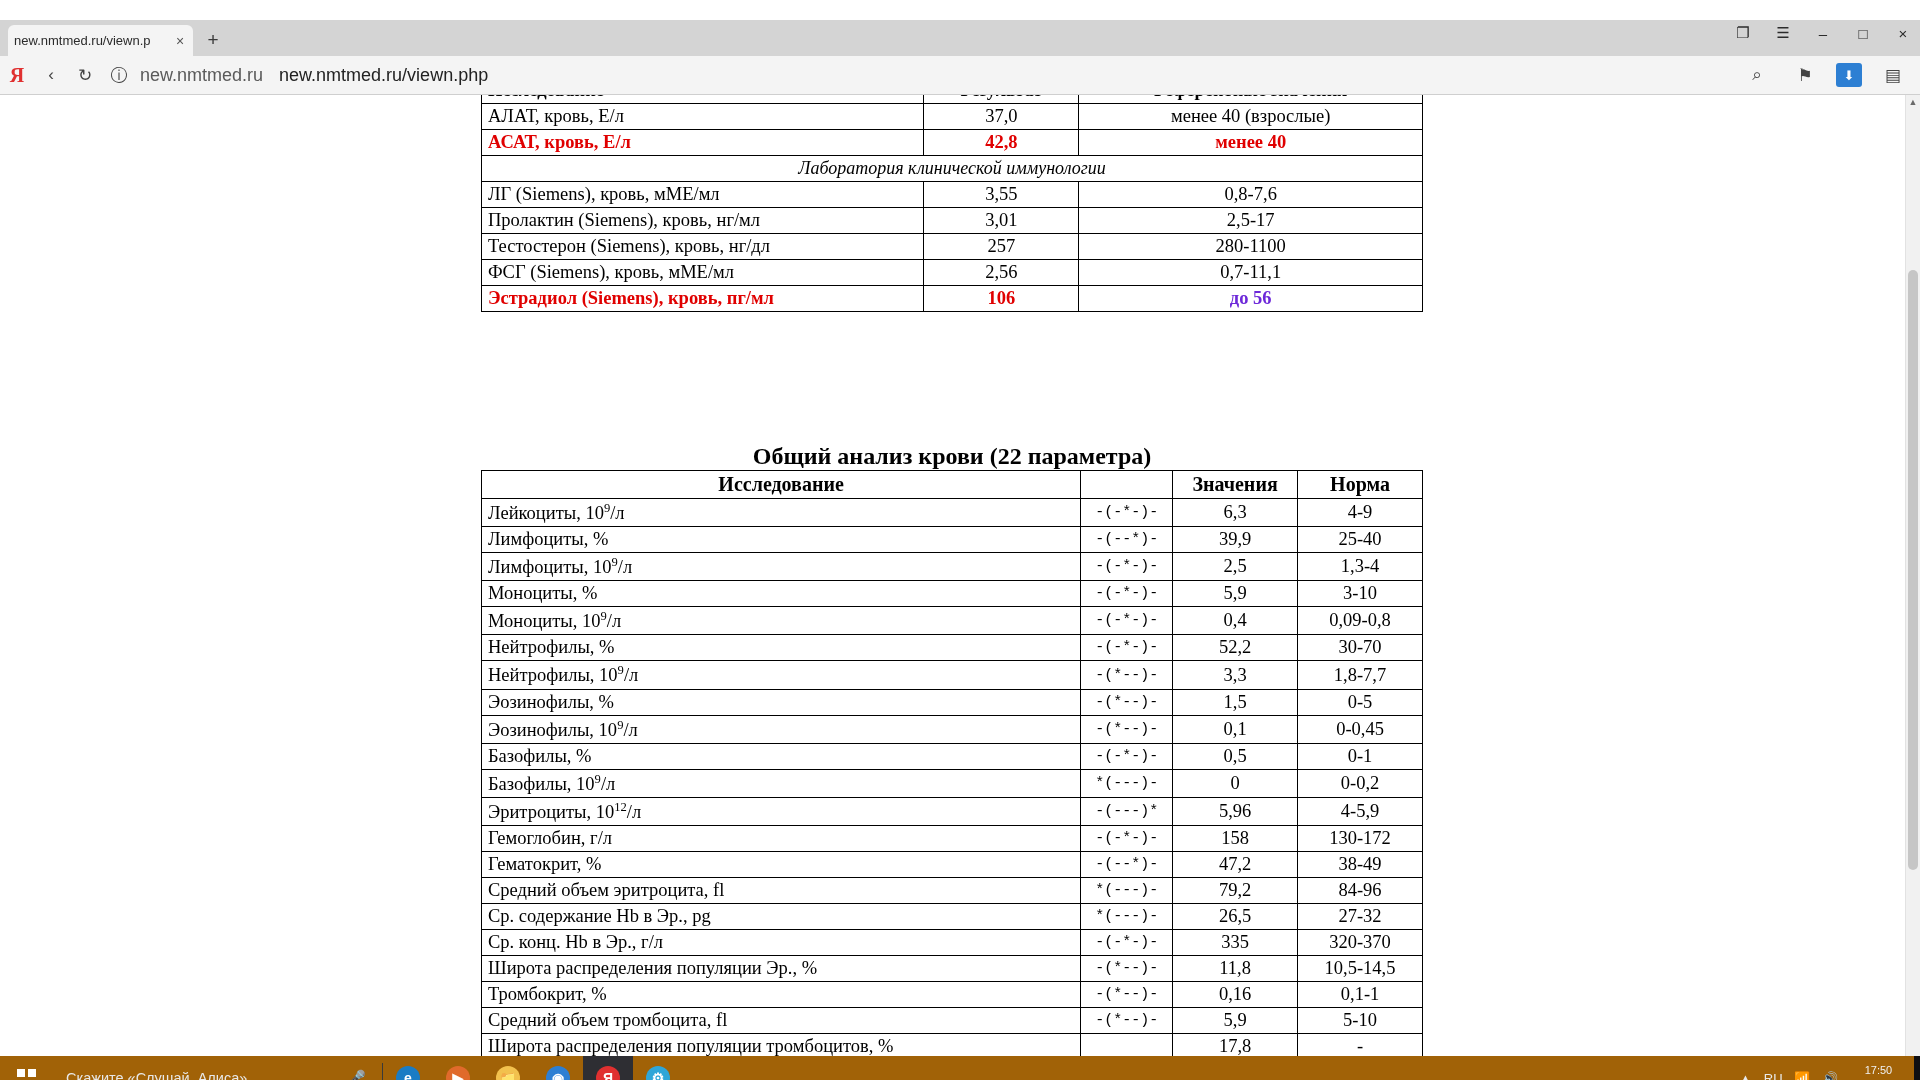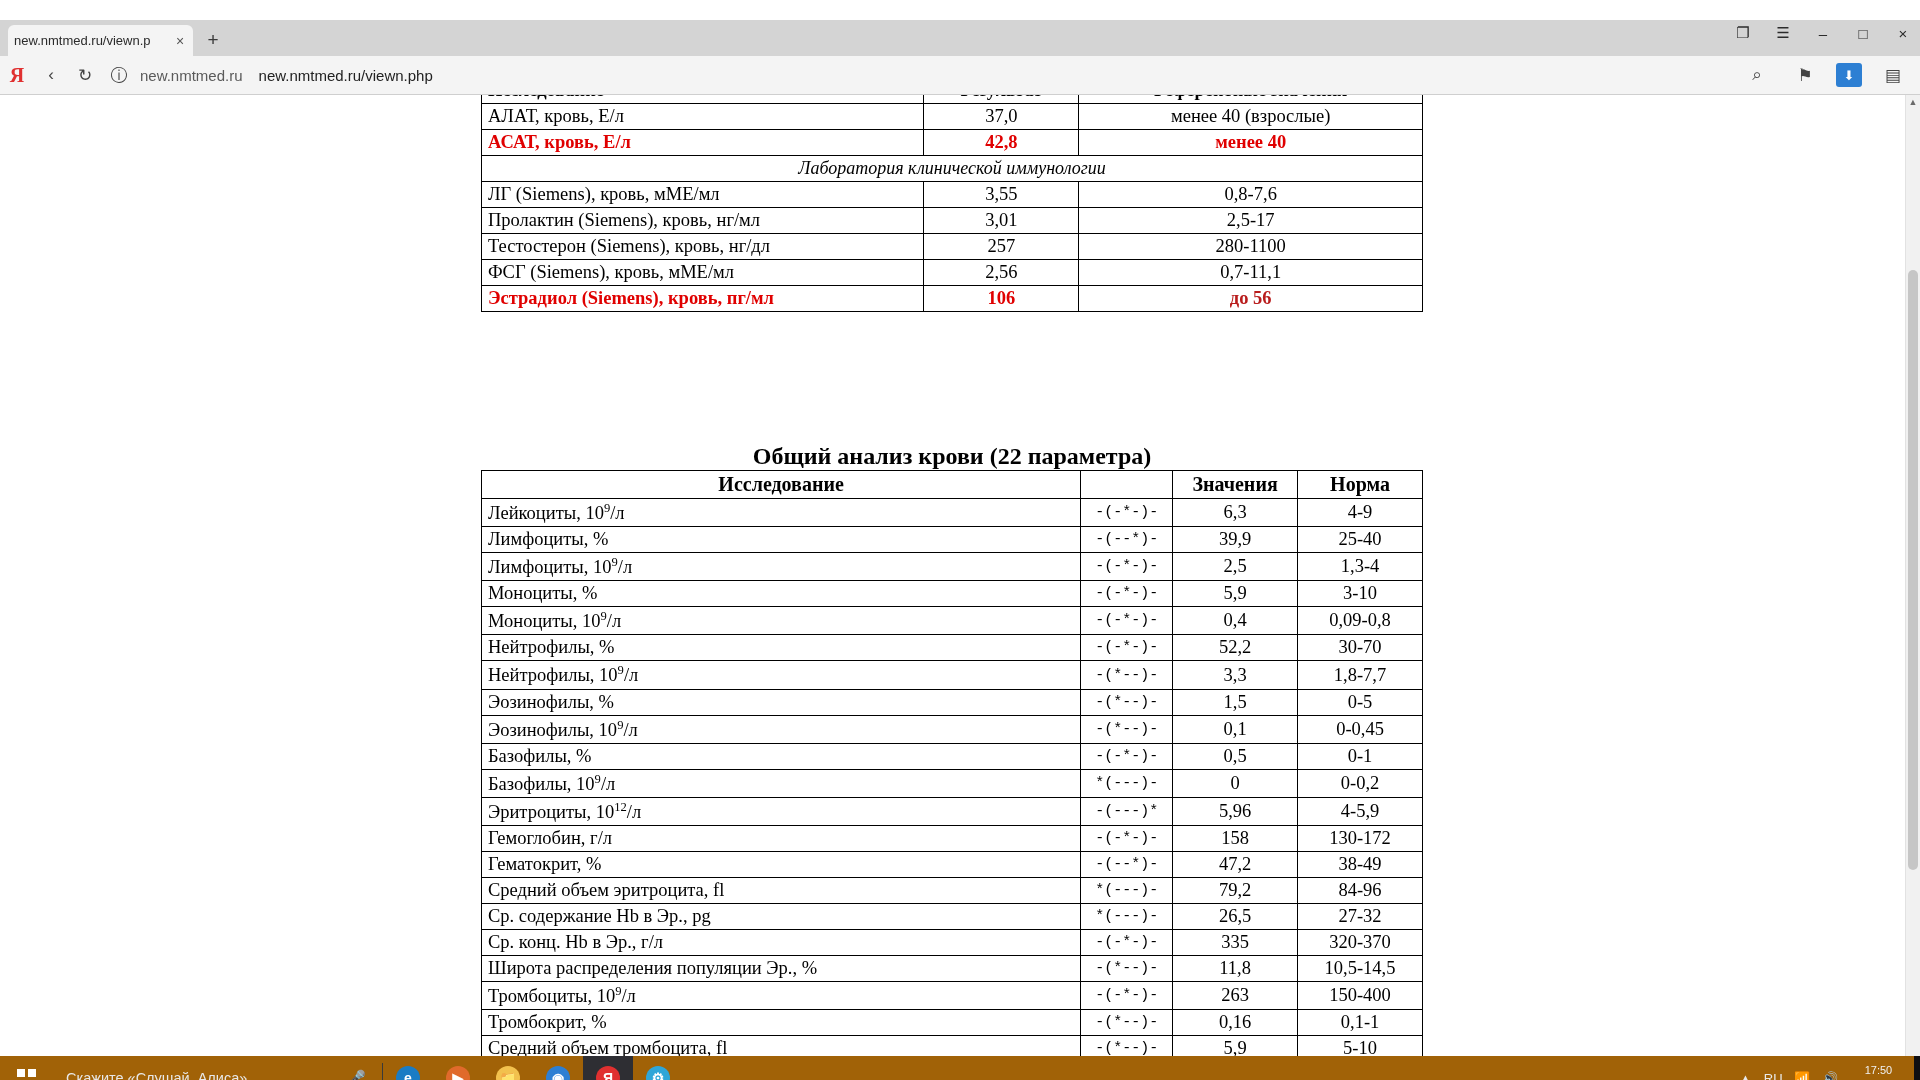--- a/index.html
+++ b/index.html
@@ -102,21 +102,21 @@
     color: #e03030;
     font-weight: bold;
     font-size: 20px;
     font-family: "Liberation Serif", serif;
   }
   .urlbar {
     flex: 1;
     height: 28px;
     display: flex;
     align-items: center;
-    font-size: 15px;
+    font-size: 18px;
     color: #222;
     margin-left: 4px;
   }
   .url-host { color: #5a5a5a; margin-right: 16px; }
   .url-full { color: #222; }
   .navright {
     display: flex;
     align-items: center;
     gap: 14px;
     padding-right: 10px;
@@ -372,21 +372,21 @@
               <td class="c-ref">280-1100</td>
             </tr>
             <tr>
               <td class="c-name">ФСГ (Siemens), кровь, мМЕ/мл</td>
               <td class="c-res">2,56</td>
               <td class="c-ref">0,7-11,1</td>
             </tr>
             <tr>
               <td class="c-name" style="color:#e00000;font-weight:bold">Эстрадиол (Siemens), кровь, пг/мл</td>
               <td class="c-res" style="color:#e00000;font-weight:bold">106</td>
-              <td class="c-ref" style="color:#b91c1c;font-weight:bold">до 56</td>
+              <td class="c-ref" style="color:#6d28d9;font-weight:bold">до 56</td>
             </tr>
           </tbody>
       </table>
 
       <div class="cbc-title">Общий анализ крови (22 параметра)</div>
 
       <table class="rep t2">
         <tbody id="t2-body">
             <tr>
               <th class="c-name" style="text-align:center">Исследование</th>
@@ -494,26 +494,20 @@
               <td class="c-name">Ср. конц. Hb в Эр., г/л</td>
               <td class="c-graph">-(-*-)-</td>
               <td class="c-val">335</td>
               <td class="c-norm">320-370</td>
             </tr>
             <tr class="grp-end">
               <td class="c-name">Широта распределения популяции Эр., %</td>
               <td class="c-graph">-(*--)-</td>
               <td class="c-val">11,8</td>
               <td class="c-norm">10,5-14,5</td>
-            </tr>
-            <tr>
-              <td class="c-name">Тромбоциты, 10<sup>9</sup>/л</td>
-              <td class="c-graph">-(-*-)-</td>
-              <td class="c-val">263</td>
-              <td class="c-norm">150-400</td>
             </tr>
             <tr>
               <td class="c-name">Тромбокрит, %</td>
               <td class="c-graph">-(*--)-</td>
               <td class="c-val">0,16</td>
               <td class="c-norm">0,1-1</td>
             </tr>
             <tr>
               <td class="c-name">Средний объем тромбоцита, fl</td>
               <td class="c-graph">-(*--)-</td>

